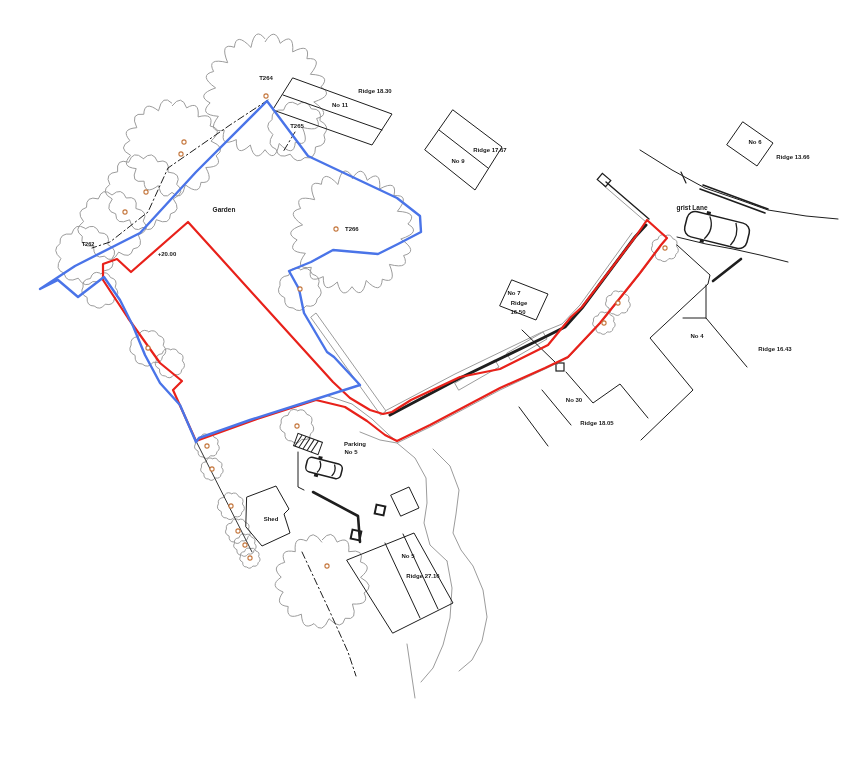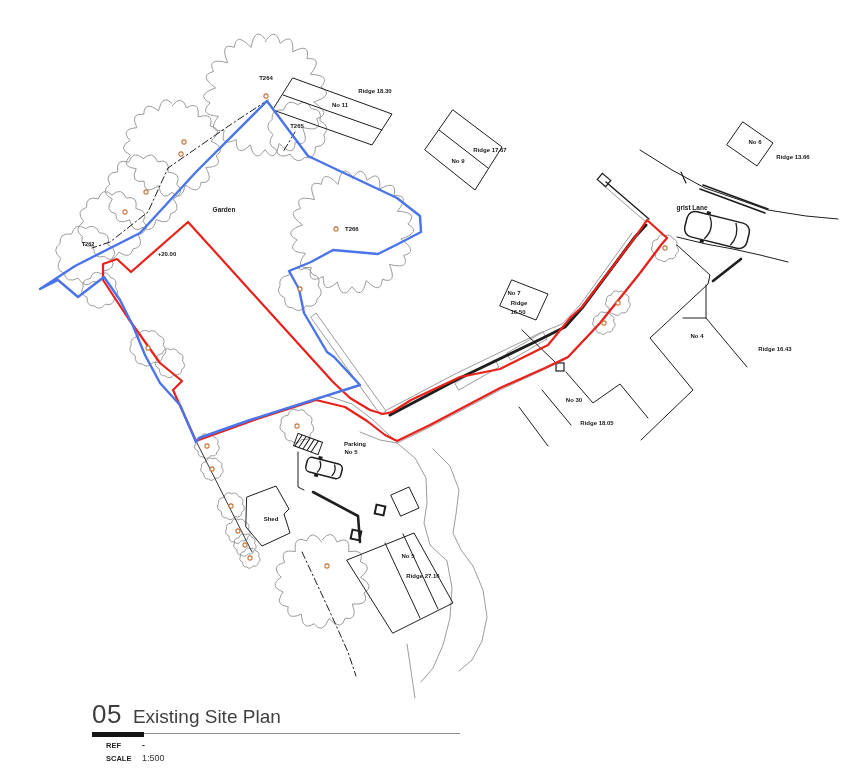--- a/index.html
+++ b/index.html
@@ -157,31 +157,13 @@
       <text x="775" y="351" font-size="6" text-anchor="middle">Ridge 16.43</text>
       <text x="574" y="402" font-size="6" text-anchor="middle">No 30</text>
       <text x="597" y="425" font-size="6" text-anchor="middle">Ridge 18.05</text>
       <text x="355" y="446" font-size="6" text-anchor="middle">Parking</text>
       <text x="351" y="454" font-size="6" text-anchor="middle">No 5</text>
       <text x="271" y="521" font-size="6" text-anchor="middle">Shed</text>
       <text x="408" y="558" font-size="6" text-anchor="middle">No 5</text>
       <text x="423" y="578" font-size="6" text-anchor="middle">Ridge 27.16</text>
     </svg>
 
-  <div class="titleblock">
-    <div class="tb-row1">
-      <span class="tb-num">05</span>
-      <span class="tb-title">Existing Site Plan</span>
-    </div>
-    <div class="tb-rule">
-      <div class="tb-rule-b"></div>
-      <div class="tb-rule-t"></div>
-    </div>
-    <div class="tb-meta">
-      <span class="tb-k">REF</span>
-      <span class="tb-v bold">-</span>
-    </div>
-    <div class="tb-meta">
-      <span class="tb-k">SCALE</span>
-      <span class="tb-v">1:500</span>
-    </div>
-  </div>
 </div>
 
 </body></html>

